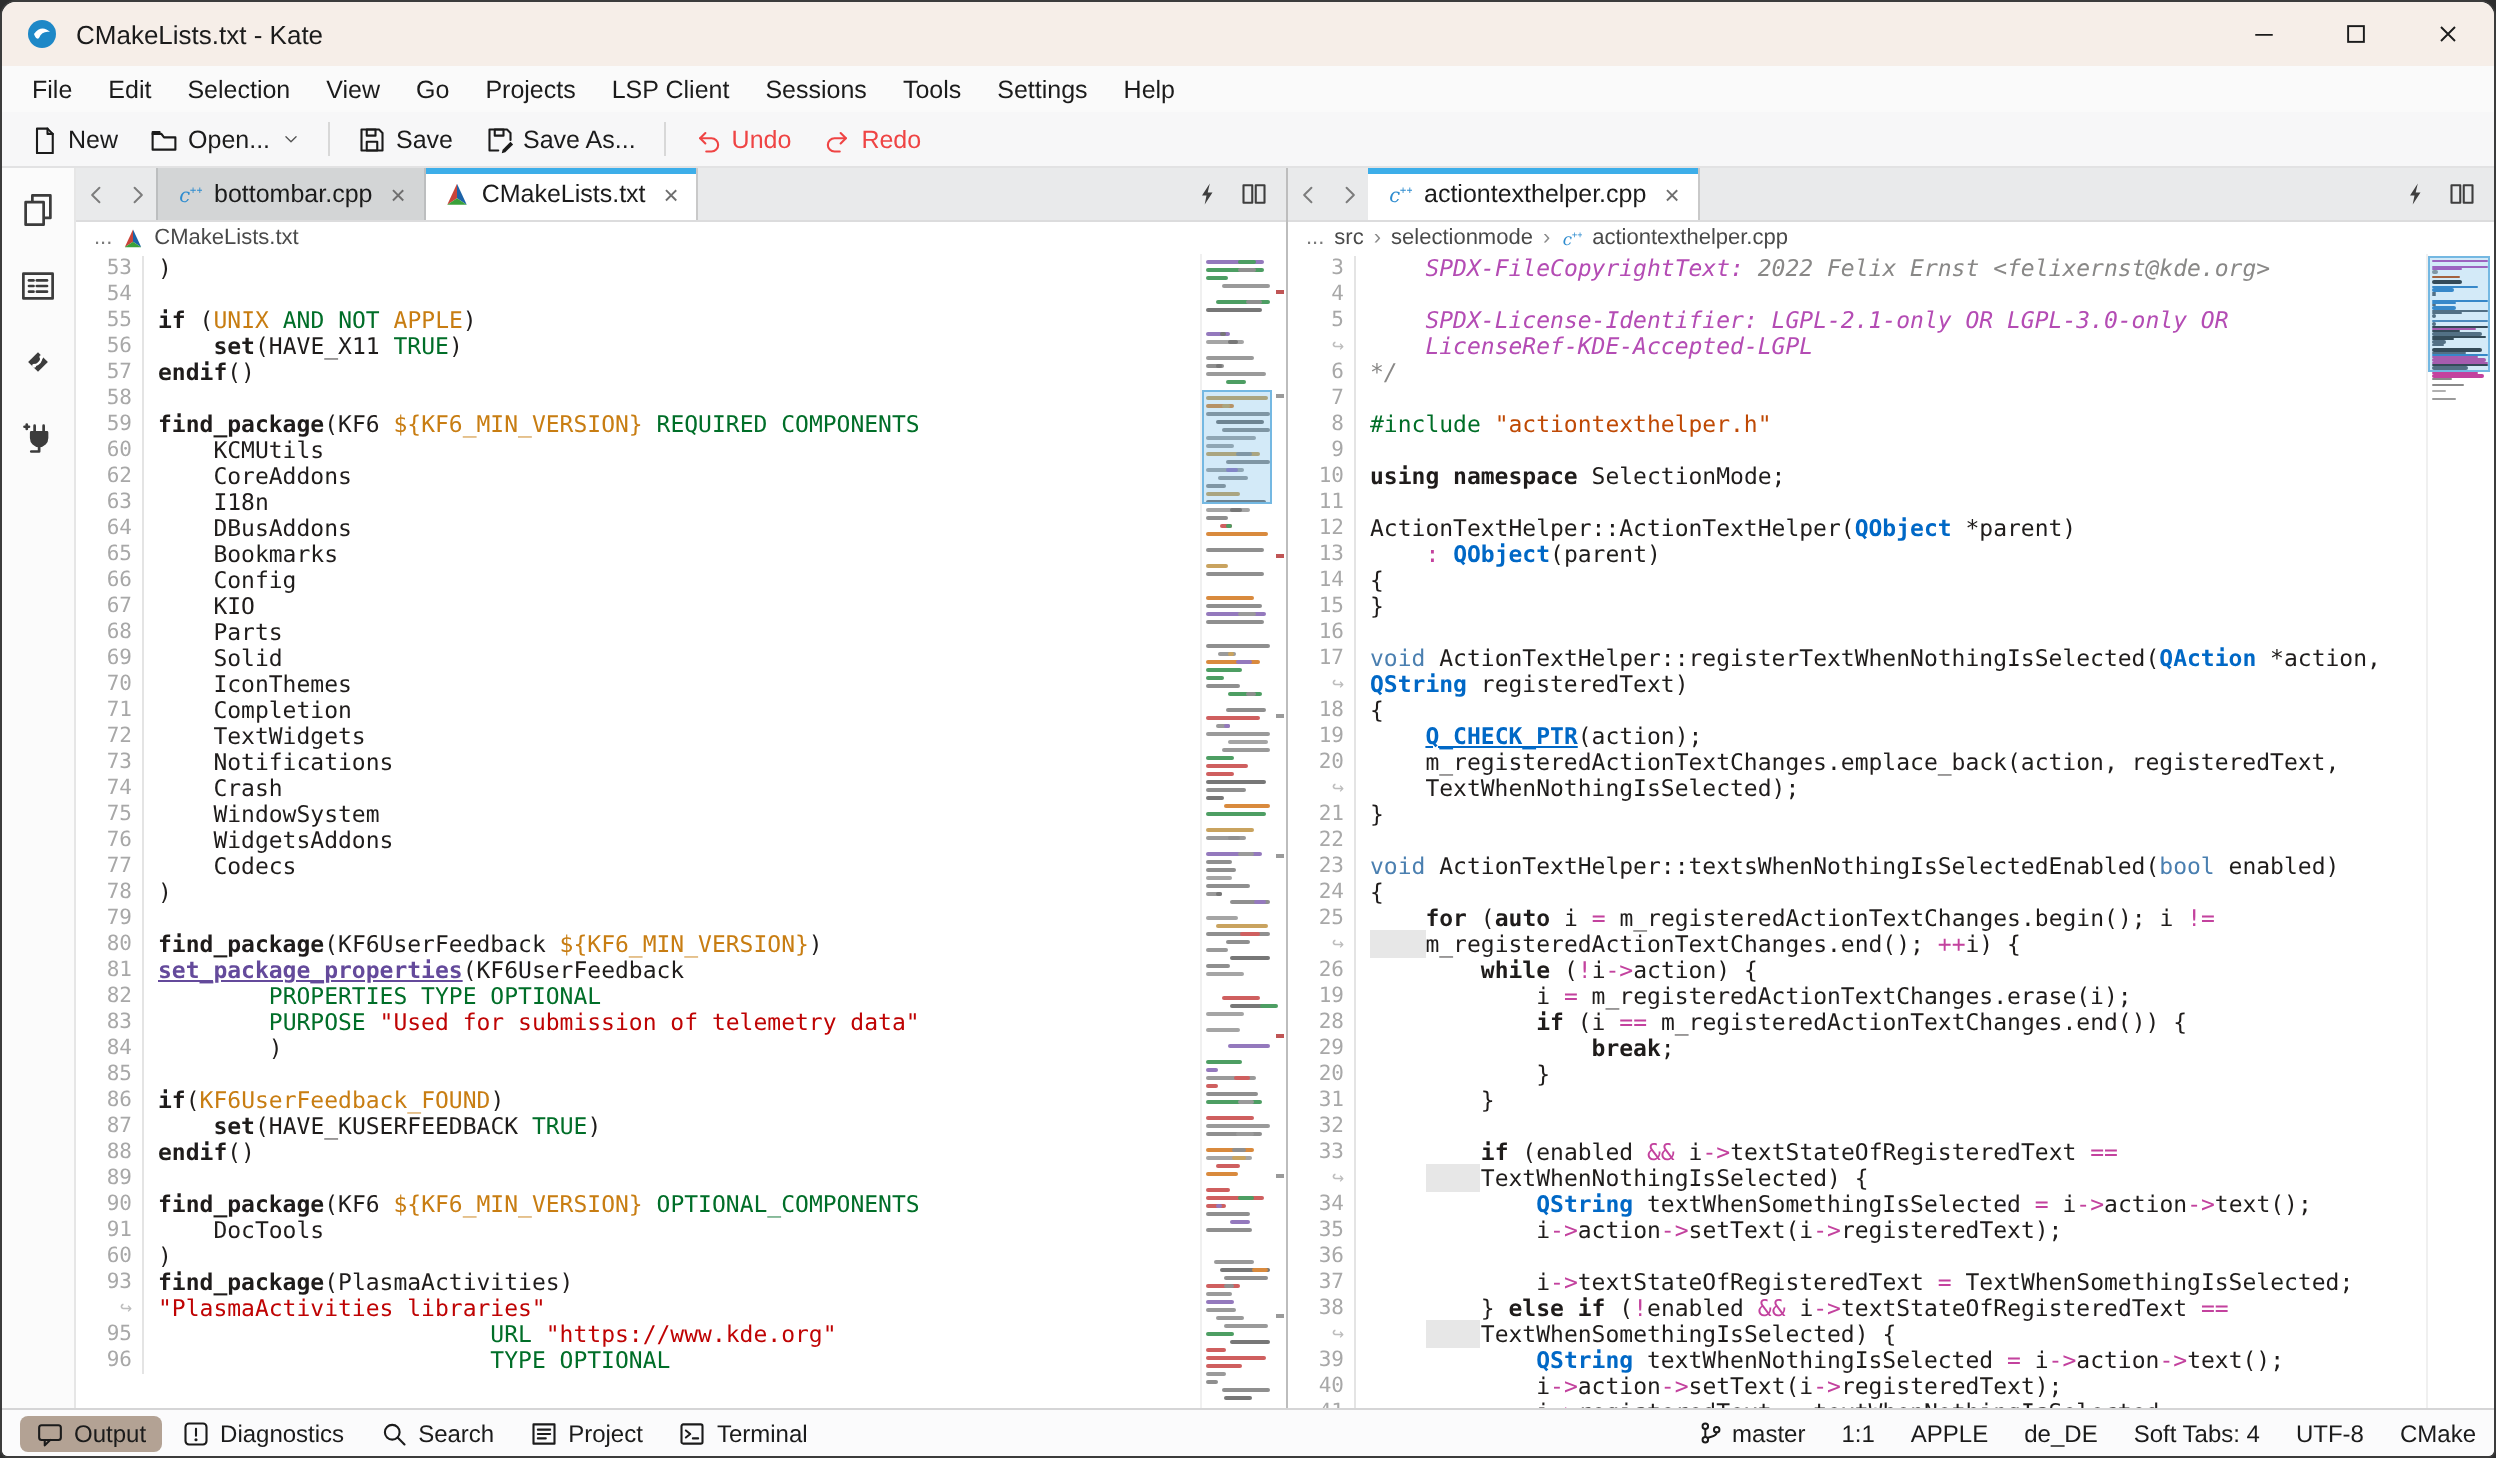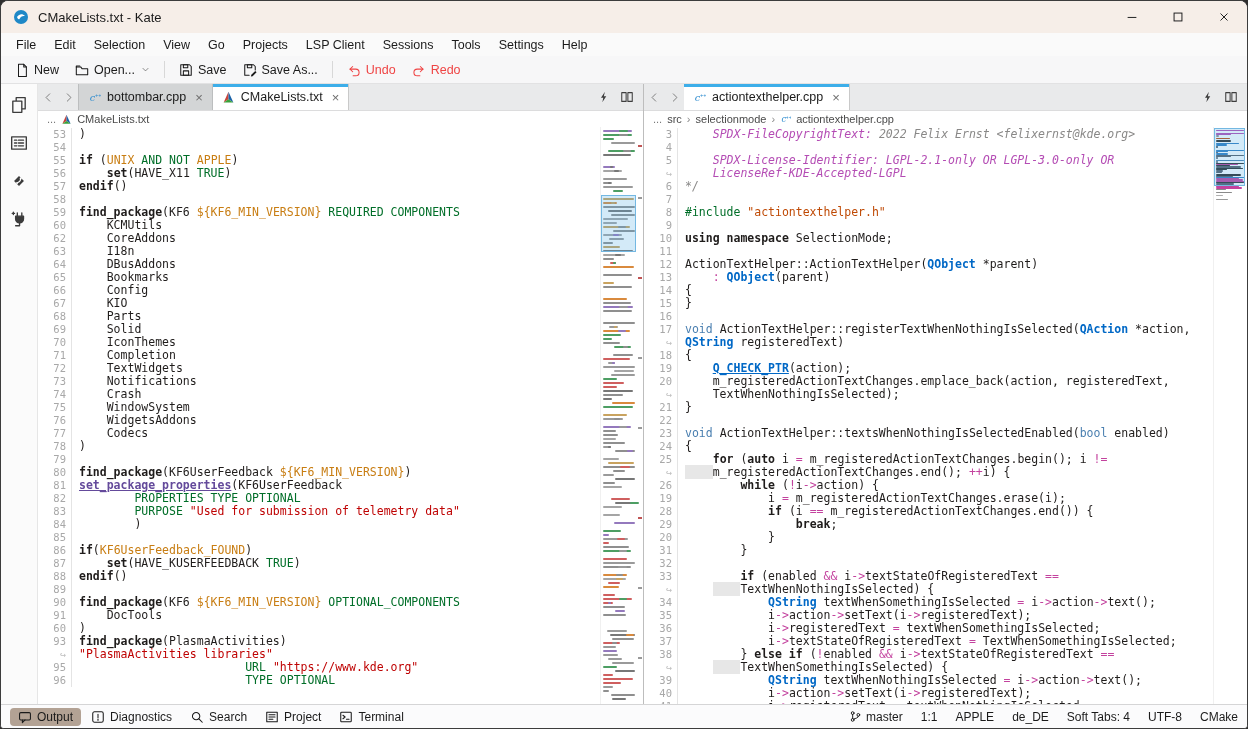--- a/index.html
+++ b/index.html
@@ -610,21 +610,21 @@
             <div class="crow"><span class="ln">19</span><span class="ltext"><span class="s-nor">            i </span><span class="s-op">=</span><span class="s-nor"> m_registeredActionTextChanges.erase(i);</span></span></div>
             <div class="crow"><span class="ln">28</span><span class="ltext"><span class="s-nor">            </span><span class="s-kw">if</span><span class="s-nor"> (i </span><span class="s-op">==</span><span class="s-nor"> m_registeredActionTextChanges.end()) {</span></span></div>
             <div class="crow"><span class="ln">29</span><span class="ltext"><span class="s-nor">                </span><span class="s-kw">break</span><span class="s-nor">;</span></span></div>
             <div class="crow"><span class="ln">20</span><span class="ltext"><span class="s-nor">            }</span></span></div>
             <div class="crow"><span class="ln">31</span><span class="ltext"><span class="s-nor">        }</span></span></div>
             <div class="crow"><span class="ln">32</span><span class="ltext"></span></div>
             <div class="crow"><span class="ln">33</span><span class="ltext"><span class="s-nor">        </span><span class="s-kw">if</span><span class="s-nor"> (enabled </span><span class="s-op">&amp;&amp;</span><span class="s-nor"> i</span><span class="s-op">-&gt;</span><span class="s-nor">textStateOfRegisteredText </span><span class="s-op">==</span></span></div>
             <div class="crow"><span class="ln wrap">↪</span><span class="ltext"><span class="s-nor">    </span><span class="s-wbox">    </span><span class="s-nor">TextWhenNothingIsSelected) {</span></span></div>
             <div class="crow"><span class="ln">34</span><span class="ltext"><span class="s-nor">            </span><span class="s-cls">QString</span><span class="s-nor"> textWhenSomethingIsSelected </span><span class="s-op">=</span><span class="s-nor"> i</span><span class="s-op">-&gt;</span><span class="s-nor">action</span><span class="s-op">-&gt;</span><span class="s-nor">text();</span></span></div>
             <div class="crow"><span class="ln">35</span><span class="ltext"><span class="s-nor">            i</span><span class="s-op">-&gt;</span><span class="s-nor">action</span><span class="s-op">-&gt;</span><span class="s-nor">setText(i</span><span class="s-op">-&gt;</span><span class="s-nor">registeredText);</span></span></div>
-            <div class="crow"><span class="ln">36</span><span class="ltext"><span class="s-nor">            i</span><span class="s-op">-&gt;</span><span class="s-nor">registeredText </span><span class="s-op">=</span><span class="s-nor"> textWhenSomethingIsSelected;</span></span></div>
+            <div class="crow"><span class="ln">36</span></div>
             <div class="crow"><span class="ln">37</span><span class="ltext"><span class="s-nor">            i</span><span class="s-op">-&gt;</span><span class="s-nor">textStateOfRegisteredText </span><span class="s-op">=</span><span class="s-nor"> TextWhenSomethingIsSelected;</span></span></div>
             <div class="crow"><span class="ln">38</span><span class="ltext"><span class="s-nor">        } </span><span class="s-kw">else if</span><span class="s-nor"> (</span><span class="s-op">!</span><span class="s-nor">enabled </span><span class="s-op">&amp;&amp;</span><span class="s-nor"> i</span><span class="s-op">-&gt;</span><span class="s-nor">textStateOfRegisteredText </span><span class="s-op">==</span></span></div>
             <div class="crow"><span class="ln wrap">↪</span><span class="ltext"><span class="s-nor">    </span><span class="s-wbox">    </span><span class="s-nor">TextWhenSomethingIsSelected) {</span></span></div>
             <div class="crow"><span class="ln">39</span><span class="ltext"><span class="s-nor">            </span><span class="s-cls">QString</span><span class="s-nor"> textWhenNothingIsSelected </span><span class="s-op">=</span><span class="s-nor"> i</span><span class="s-op">-&gt;</span><span class="s-nor">action</span><span class="s-op">-&gt;</span><span class="s-nor">text();</span></span></div>
             <div class="crow"><span class="ln">40</span><span class="ltext"><span class="s-nor">            i</span><span class="s-op">-&gt;</span><span class="s-nor">action</span><span class="s-op">-&gt;</span><span class="s-nor">setText(i</span><span class="s-op">-&gt;</span><span class="s-nor">registeredText);</span></span></div>
             <div class="crow"><span class="ln">41</span><span class="ltext"><span class="s-nor">            i</span><span class="s-op">-&gt;</span><span class="s-nor">registeredText </span><span class="s-op">=</span><span class="s-nor"> textWhenNothingIsSelected;</span></span></div>
           </div>
           <div class="minimap mm-right">
             <div class="mbar" style="left: 2px; top: 3px; width: 28px; height: 1.4px; background: rgb(180, 76, 180);"></div>
             <div class="mbar" style="left: 2px; top: 5.6px; width: 28px; height: 1.4px; background: rgb(180, 76, 180);"></div>

